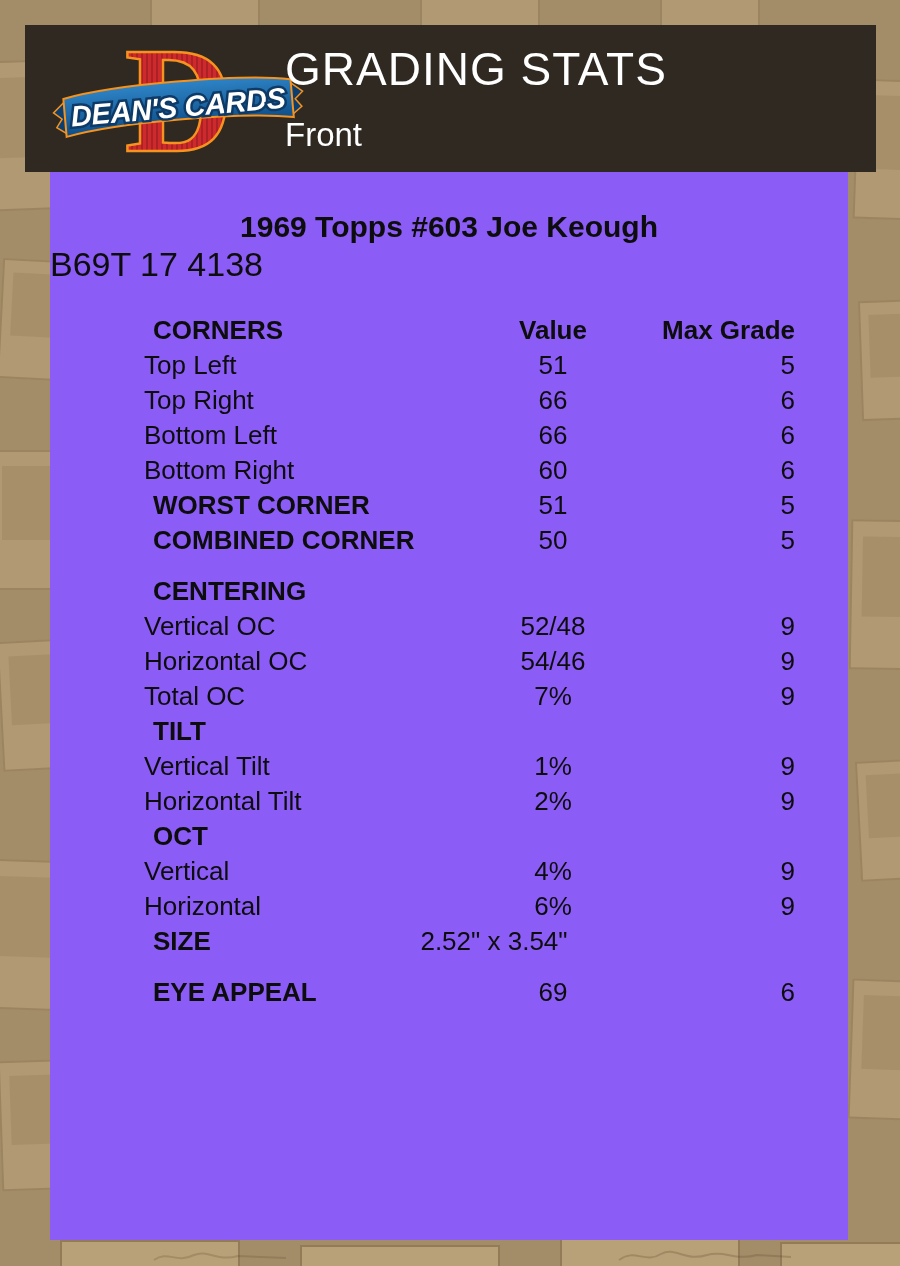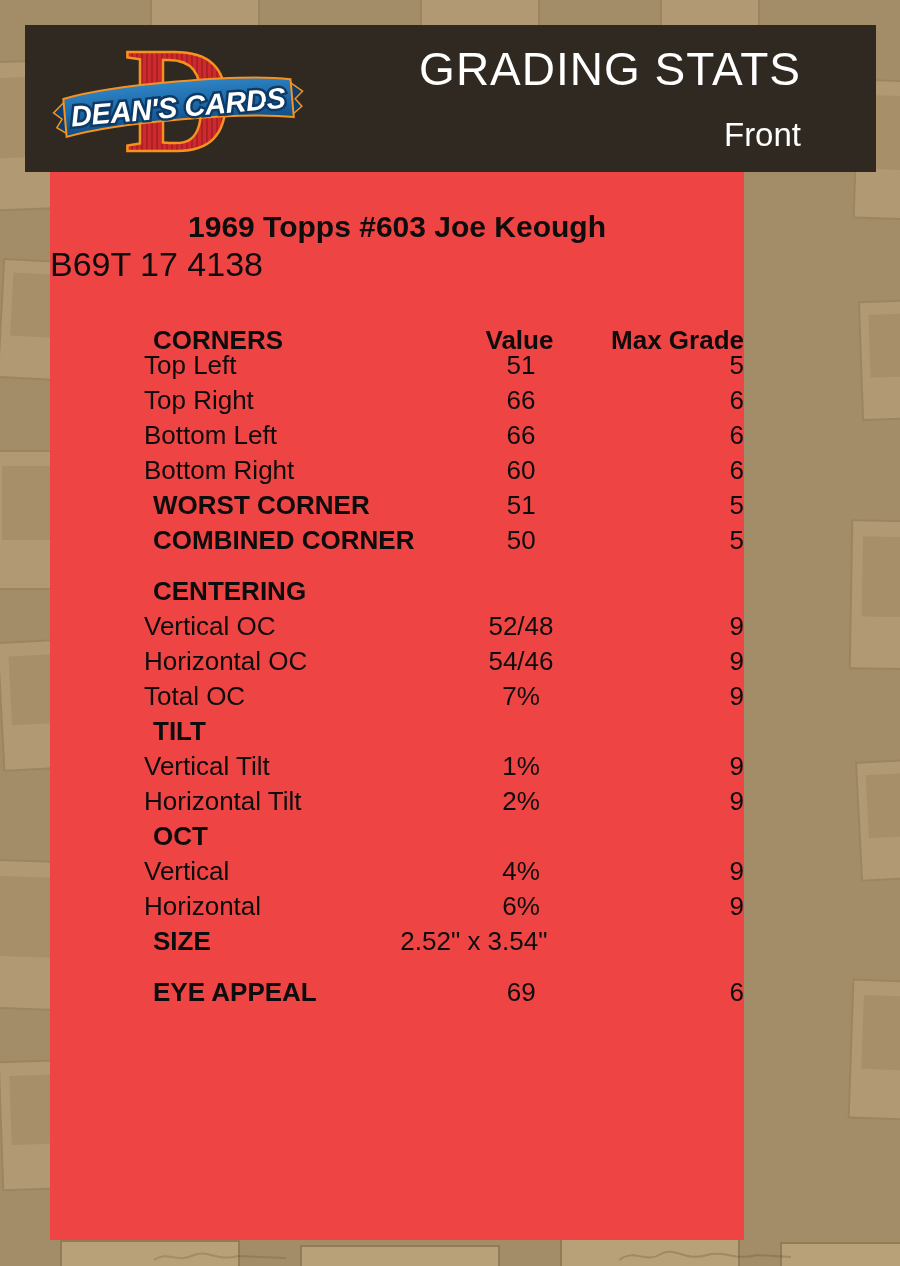--- a/index.html
+++ b/index.html
@@ -26,46 +26,46 @@
 
   
   .header-band{
     position:absolute;left:25px;top:25px;width:851px;height:147px;
     background:#2f2921;z-index:5;
   }
   .logo{position:absolute;left:26px;top:4px;width:256px;height:140px;}
   .header-titles{
     position:absolute;left:260px;right:75px;top:50%;
     transform:translateY(-50%);
-    text-align:right;color:#ffffff;
+    text-align:left;color:#ffffff;
   }
   .header-title{font-size:46px;line-height:52px;letter-spacing:1px;font-weight:400;}
   .header-subtitle{font-size:33px;line-height:40px;margin-top:20px;font-weight:400;}
 
   
   .card{
-    position:absolute;left:50px;top:172px;width:694px;height:1068px;
-    background:#ef4444;z-index:4;box-sizing:border-box;
+    position:absolute;left:50px;top:172px;width:798px;height:1068px;
+    background:#8b5cf6;z-index:4;box-sizing:border-box;
   }
   .card-title{
     margin-top:36px;text-align:center;
     font-size:30px;line-height:38px;font-weight:700;
   }
   .card-code{text-align:left;font-size:34px;line-height:36px;font-weight:400;}
 
   
   .gtable{margin-top:31px;}
   .trow{display:flex;height:35px;line-height:35px;font-size:26px;}
   .trow.gap{margin-top:16px;}
   .trow.bold .col-label,
   .trow.bold .col-value,
   .trow.bold .col-max{font-weight:700;}
   .trow.bold .col-value,.trow.bold .col-max{font-weight:400;}
   .trow.bold .col-label{font-weight:700;}
-  .theader .col-label,.theader .col-value,.theader .col-max{font-weight:700;margin-top:10px;}
+  .theader .col-label,.theader .col-value,.theader .col-max{font-weight:700;}
   .col-label{width:403px;padding-left:103px;box-sizing:border-box;white-space:nowrap;}
   .col-label.indent{padding-left:94px;}
   .col-value{width:200px;text-align:center;white-space:nowrap;}
   .col-max{width:142px;text-align:right;white-space:nowrap;}
   .trow.wide .col-value{margin-left:-100px;width:282px;}
 
   
   .final-btn{
     position:relative;
     margin:34px auto 0 auto;

